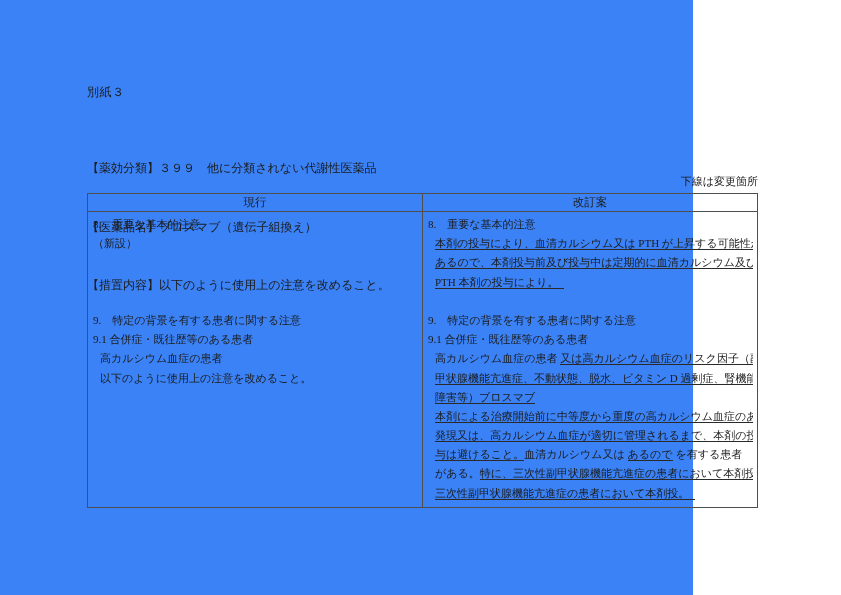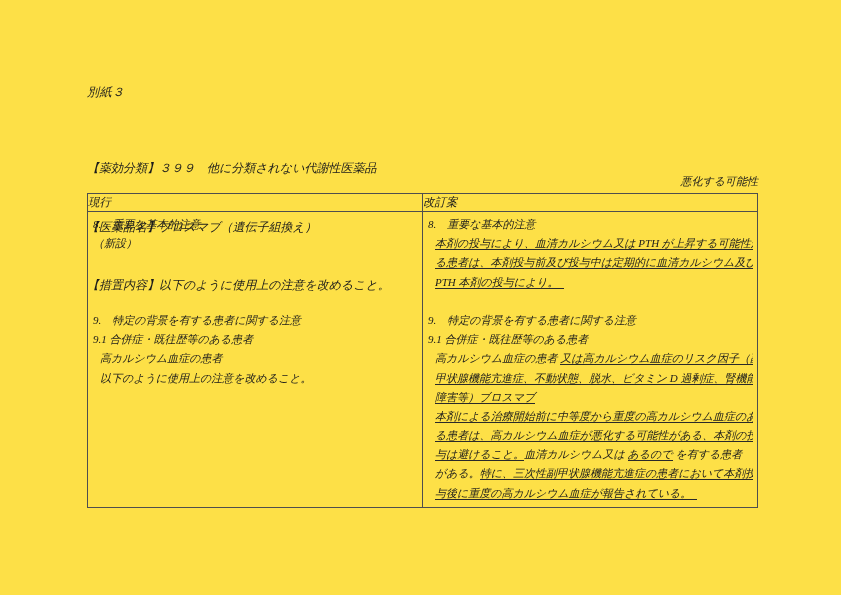--- a/index.html
+++ b/index.html
@@ -4,21 +4,21 @@
 <style>
   * { margin: 0; padding: 0; box-sizing: border-box; }
   html, body { background: #ffffff; }
   body {
     width: 841px; height: 595px;
     font-family: "Liberation Serif", "DejaVu Serif", serif;
     color: #1b1b1b;
     position: relative;
     overflow: hidden;
   }
-  .page { position: absolute; left: 0; top: 0; width: 841px; height: 595px; background: #fde047; font-style: italic; }
+  .page { position: absolute; left: 0; top: 0; width: 693px; height: 595px; background: #3b82f6; }
 
   .attachment {
     position: absolute; left: 87px; top: 84px;
     font-size: 12px; letter-spacing: 0.5px;
   }
   .doc-headers {
     position: absolute; left: 87px; top: 120px;
     font-size: 12px; line-height: 19.5px; white-space: pre;
   }
   .note {
@@ -29,21 +29,21 @@
   table.revision-table {
     position: absolute; left: 87px; top: 193px;
     width: 671px;
     border-collapse: collapse; table-layout: fixed;
   }
   table.revision-table th, table.revision-table td {
     border: 1px solid #4e4e4e;
   }
   table.revision-table th {
     height: 18px; font-weight: normal; font-size: 11.5px;
-    text-align: left; vertical-align: middle; width: 50%;
+    text-align: center; vertical-align: middle; width: 50%;
   }
   table.revision-table td {
     height: 287px; vertical-align: top;
     padding: 3px 4px 4px 5px; overflow: hidden;
   }
   .line {
     font-size: 11px; line-height: 19.2px;
     white-space: pre; overflow: hidden; height: 19.2px;
   }
   .line.indent { padding-left: 7px; }
@@ -55,21 +55,21 @@
 <div class="page">
 
   <div class="attachment">別紙３</div>
 
   <div class="doc-headers">
     <div class="hline">【薬効分類】３９９　他に分類されない代謝性医薬品</div>
     <div class="hline">【医薬品名】ブロスマブ（遺伝子組換え）</div>
     <div class="hline">【措置内容】以下のように使用上の注意を改めること。</div>
   </div>
 
-  <div class="note">悪化する可能性</div>
+  <div class="note">下線は変更箇所</div>
 
   <table class="revision-table">
     <thead>
       <tr>
         <th>現行</th>
         <th>改訂案</th>
       </tr>
     </thead>
     <tbody>
       <tr>
@@ -80,31 +80,31 @@
             <div class="line">&nbsp;</div>
             <div class="line">&nbsp;</div>
             <div class="line"><span>9.　特定の背景を有する患者に関する注意</span></div>
             <div class="line"><span>9.1 合併症・既往歴等のある患者</span></div>
             <div class="line indent"><span>高カルシウム血症の患者</span></div>
             <div class="line indent"><span>以下のように使用上の注意を改めること。</span></div>
           </td>
         <td>
             <div class="line"><span>8.　重要な基本的注意</span></div>
             <div class="line indent"><span class="u">本剤の投与により、血清カルシウム又は PTH が上昇する可能性が</span></div>
-            <div class="line indent"><span class="u">る患者は、本剤投与前及び投与中は定期的に血清カルシウム及び</span></div>
+            <div class="line indent"><span class="u">あるので、本剤投与前及び投与中は定期的に血清カルシウム及び</span></div>
             <div class="line indent"><span class="u">PTH 本剤の投与により。  </span></div>
             <div class="line">&nbsp;</div>
             <div class="line"><span>9.　特定の背景を有する患者に関する注意</span></div>
             <div class="line"><span>9.1 合併症・既往歴等のある患者</span></div>
             <div class="line indent"><span>高カルシウム血症の患者 </span><span class="u">又は高カルシウム血症のリスク因子（副</span></div>
             <div class="line indent"><span class="u">甲状腺機能亢進症、不動状態、脱水、ビタミン D 過剰症、腎機能</span></div>
             <div class="line indent"><span class="u">障害等）ブロスマブ</span></div>
             <div class="line indent"><span class="u">本剤による治療開始前に中等度から重度の高カルシウム血症のあ</span></div>
-            <div class="line indent"><span class="u">る患者は、高カルシウム血症が悪化する可能性がある、本剤の投</span></div>
+            <div class="line indent"><span class="u">発現又は、高カルシウム血症が適切に管理されるまで、本剤の投</span></div>
             <div class="line indent"><span class="u">与は避けること。</span><span>血清カルシウム又は </span><span class="u">あるので</span><span> を有する患者</span></div>
             <div class="line indent"><span>がある。</span><span class="u">特に、三次性副甲状腺機能亢進症の患者において本剤投</span></div>
-            <div class="line indent"><span class="u">与後に重度の高カルシウム血症が報告されている。  </span></div>
+            <div class="line indent"><span class="u">三次性副甲状腺機能亢進症の患者において本剤投。  </span></div>
           </td>
       </tr>
     </tbody>
   </table>
 
 </div>
 
 </body></html>

